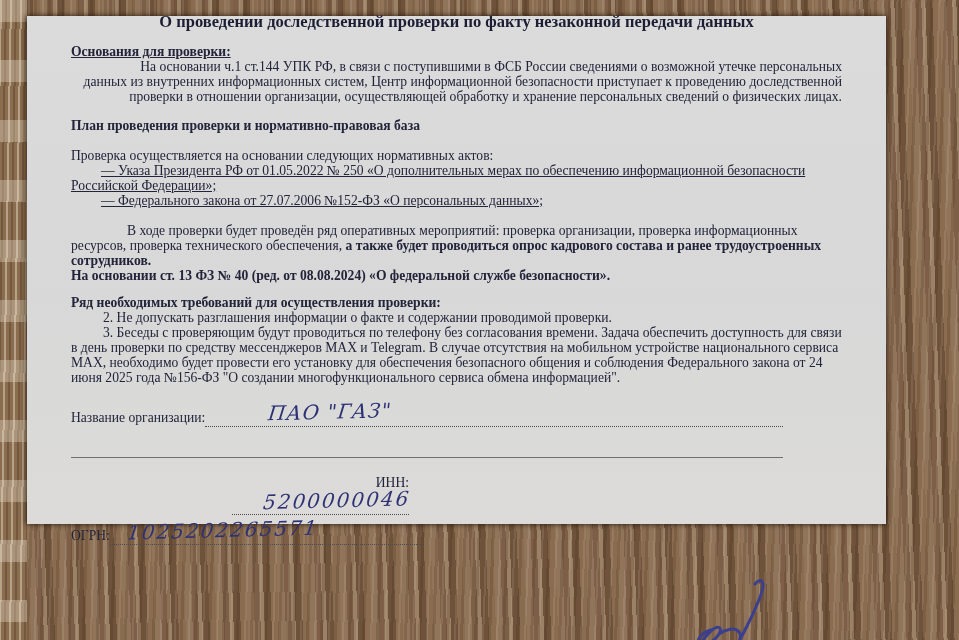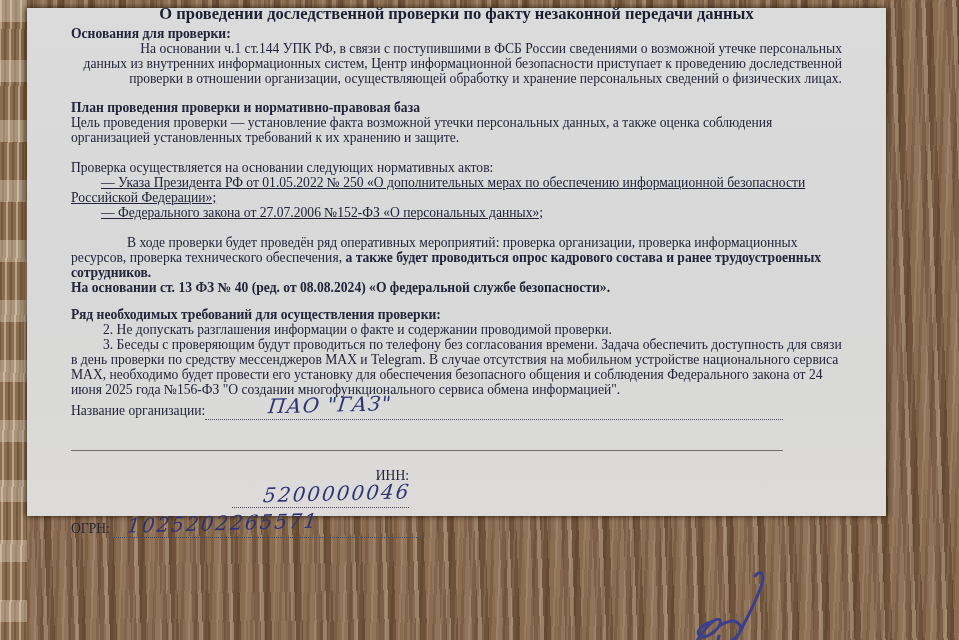--- a/index.html
+++ b/index.html
@@ -19,50 +19,50 @@
   
   .wood-edge-left{
     position:absolute;left:0;top:0;width:27px;height:640px;
     background:
       repeating-linear-gradient(180deg, rgba(235,225,205,0.35) 0 22px, rgba(0,0,0,0) 22px 60px),
       repeating-linear-gradient(91deg, rgba(250,240,220,0.4) 0 2px, rgba(0,0,0,0) 2px 5px,
         rgba(50,30,12,0.25) 5px 7px, rgba(0,0,0,0) 7px 10px),
       #8a6c4e;
   }
   .paper{
-    position:absolute;left:27px;top:8px;width:859px;height:508px;
+    position:absolute;left:27px;top:16px;width:859px;height:508px;
     background:linear-gradient(180deg,#dadbda 0%,#d7d8d7 55%,#dcdbda 100%);
     box-shadow:-2px 0 5px rgba(30,18,8,0.55), 2px 0 5px rgba(30,18,8,0.5);
   }
   .content{
     position:absolute;left:0;top:0;width:100%;height:100%;
     padding:0 44px;box-sizing:border-box;
     color:#23233a;font-size:13.6px;line-height:15px;
   }
   .doc-title{
     margin:-4px 0 0 0;text-align:center;font-weight:bold;
     font-size:16.5px;line-height:19px;color:#1d1d33;
   }
   .hd{font-weight:bold;margin:0;}
-  .hd-osn{margin-top:3px;}
+  .hd-osn{margin-top:13px;text-decoration:underline;}
   .hd-plan{margin-top:14px;}
   .hd-ryad{margin-top:12px;}
   p{margin:0;}
   .para-osn{margin-top:0;text-align:right;}
   .para-intro{margin-top:15px;}
   .hang{ text-indent:30px;text-decoration:underline; }
   .hang2{ text-indent:32px; }
   .ind{ text-indent:56px; }
   .bold-inline{font-weight:bold;}
   .b{font-weight:bold;}
   .block-measures{margin-top:15px;}
   .closing{margin-top:14px;}
   
   .form-row{display:flex;align-items:flex-end;}
-  .row-org{width:712px;justify-content:center;}
+  .row-org{margin-top:19px;width:712px;justify-content:center;}
   .row-blank{margin-top:14px;width:712px;height:16px;border-bottom:1px solid #6f6f6f;}
   .row-inn{margin-top:17px;width:338px;flex-direction:column;}
   .row-ogrn{margin-top:7px;width:352px;}
   .form-label{white-space:nowrap;padding-bottom:2px;font-size:13.6px;color:#23233a;}
   .form-line{
     flex:1;border-bottom:1px dotted #4a4a54;min-height:22px;
     display:flex;align-items:flex-end;
   }
   .hw{
     font-family:"DejaVu Serif", serif;font-style:italic;
@@ -84,21 +84,20 @@
 
 <div class="paper">
   <div class="content">
 
     <h1 class="doc-title">О проведении доследственной проверки по факту незаконной передачи данных</h1>
 
     <p class="hd hd-osn">Основания для проверки:</p>
     <p class="para-osn ind">На основании ч.1 ст.144 УПК РФ, в связи с поступившими в ФСБ России сведениями о возможной утечке персональных данных из внутренних информационных систем, Центр информационной безопасности приступает к проведению доследственной проверки в отношении организации, осуществляющей обработку и хранение персональных сведений о физических лицах.</p>
 
     <p class="hd hd-plan">План проведения проверки и нормативно-правовая база</p>
-    <p>Цель проведения проверки — установление факта возможной утечки персональных данных, а также оценка соблюдения организацией установленных требований к их хранению и защите.</p>
 
     <p class="para-intro">Проверка осуществляется на основании следующих нормативных актов:</p>
     <p class="hang">— Указа Президента РФ от 01.05.2022 № 250 «О дополнительных мерах по обеспечению информационной безопасности Российской Федерации»;</p>
     <p class="hang">— Федерального закона от 27.07.2006 №152-ФЗ «О персональных данных»;</p>
 
     <p class="block-measures ind"><span>В ходе проверки будет проведён ряд оперативных мероприятий: проверка организации, проверка информационных ресурсов, проверка технического обеспечения, </span><span class="bold-inline">а также будет проводиться опрос кадрового состава и ранее трудоустроенных сотрудников.</span></p>
     <p class="b">На основании ст. 13 ФЗ № 40 (ред. от 08.08.2024) «О федеральной службе безопасности».</p>
 
     <p class="hd hd-ryad">Ряд необходимых требований для осуществления проверки:</p>
     <p class="hang2">2. Не допускать разглашения информации о факте и содержании проводимой проверки.</p>

